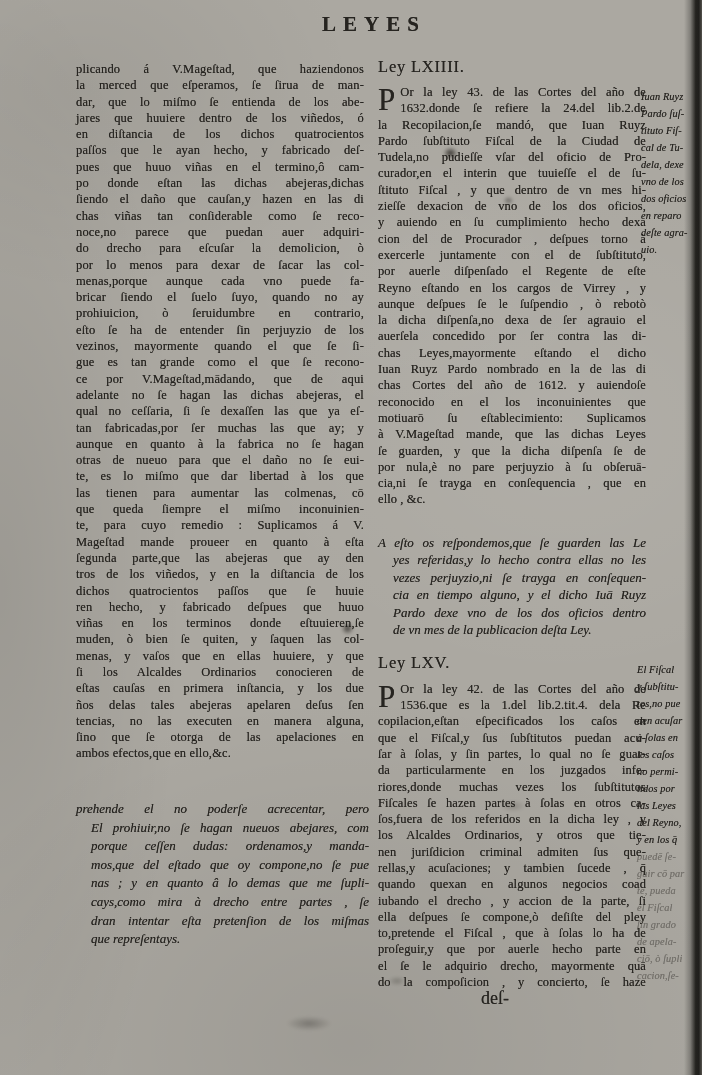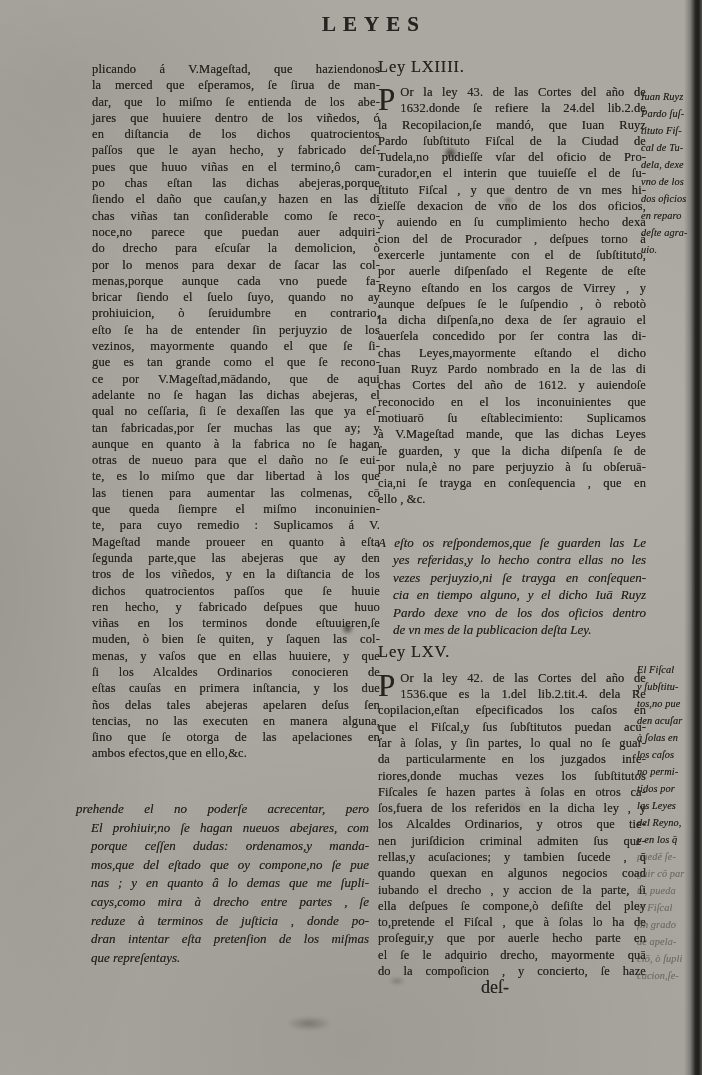--- a/index.html
+++ b/index.html
@@ -19,27 +19,27 @@
   .page-edge {
     position:absolute; top:0; right:0; width:18px; height:100%; z-index:5;
     background:linear-gradient(to right, rgba(30,30,28,0) 0%, rgba(30,30,28,0.30) 35%, #24231f 65%, #201f1c 82%, #55534e 100%);
     text-shadow:none;
   }
   .header {
     position:absolute; top:12px; left:0; width:100%;
     text-align:center; transform:translateX(23px);
     font-size:21px; font-weight:bold; letter-spacing:7px;
   }
-  .col-left-body  { position:absolute; left:92px;  top:61px;  width:288px; font-size:12.5px; line-height:16.3px; letter-spacing:0.15px; }
+  .col-left-body  { position:absolute; left:76px;  top:61px;  width:288px; font-size:12.5px; line-height:16.3px; letter-spacing:0.15px; }
   .col-left-resp  { position:absolute; left:76px;  top:800px; width:293px; font-style:italic; font-size:13px; line-height:18.6px; }
   .col-right      { position:absolute; left:378px; top:57px;  width:268px; }
   .law-heading    { text-align:left; font-size:16.5px; letter-spacing:0.8px; margin-bottom:7px; }
   .law-body       { font-size:12.5px; line-height:16.3px; letter-spacing:0.1px; }
   .resp           { font-style:italic; font-size:13px; line-height:17.5px; margin-top:26px; }
-  .heading2       { margin-top:3px; margin-bottom:8px; }
+  .heading2       { margin-top:14px; margin-bottom:8px; }
   .justified .ln  { text-align:justify; text-align-last:justify; }
   .endpara .ln:last-child { text-align-last:left; }
   .hang .ln       { padding-left:15px; }
   .hang .ln:first-child { padding-left:0; }
   .initial {
     float:left; font-size:31px; line-height:30px; padding:1px 5px 0 0; font-weight:normal;
   }
   .catchword { text-align:center; padding-right:34px; font-size:18px; line-height:16.3px; }
   .note {
     position:absolute; width:58px; font-style:italic;
@@ -68,21 +68,21 @@
   <div class="header">LEYES</div>
 
   <div class="col-left-body justified endpara">
       <div class="ln">plicando á V.Mageſtad, que haziendonos</div>
       <div class="ln">la merced que eſperamos, ſe ſirua de man-</div>
       <div class="ln">dar, que lo miſmo ſe entienda de los abe-</div>
       <div class="ln">jares que huuiere dentro de los viñedos, ó</div>
       <div class="ln">en diſtancia de los dichos quatrocientos</div>
       <div class="ln">paſſos que le ayan hecho, y fabricado deſ-</div>
       <div class="ln">pues que huuo viñas en el termino,ô cam-</div>
-      <div class="ln">po chas eſtan las dichas abejeras,porque</div>
+      <div class="ln">po donde eſtan las dichas abejeras,dichas</div>
       <div class="ln">ſiendo el daño que cauſan,y hazen en las di</div>
       <div class="ln">chas viñas tan conſiderable como ſe reco-</div>
       <div class="ln">noce,no parece que puedan auer adquiri-</div>
       <div class="ln">do drecho para eſcuſar la demolicion, ò</div>
       <div class="ln">por lo menos para dexar de ſacar las col-</div>
       <div class="ln">menas,porque aunque cada vno puede fa-</div>
       <div class="ln">bricar ſiendo el ſuelo ſuyo, quando no ay</div>
       <div class="ln">prohiuicion, ò ſeruidumbre en contrario,</div>
       <div class="ln">eſto ſe ha de entender ſin perjuyzio de los</div>
       <div class="ln">vezinos, mayormente quando el que ſe ſi-</div>
@@ -113,21 +113,20 @@
       <div class="ln">ambos efectos,que en ello,&amp;c.</div>
     </div>
 
   <div class="col-left-resp justified endpara hang">
       <div class="ln">prehende el no poderſe acrecentar, pero</div>
       <div class="ln">El prohiuir,no ſe hagan nueuos abejares, com</div>
       <div class="ln">porque ceſſen dudas: ordenamos,y manda-</div>
       <div class="ln">mos,que del eſtado que oy compone,no ſe pue</div>
       <div class="ln">nas ; y en quanto â lo demas que me ſupli-</div>
       <div class="ln">cays,como mira à drecho entre partes , ſe</div>
-      <div class="ln">reduze à terminos de juſticia , donde po-</div>
       <div class="ln">dran intentar eſta pretenſion de los miſmas</div>
       <div class="ln">que repreſentays.</div>
     </div>
 
   <div class="col-right">
     <div class="law-heading">Ley LXIIII.</div>
     <div class="law-body justified endpara">
       <span class="initial">P</span>
       <span><div class="ln">Or la ley 43. de las Cortes del año de</div><div class="ln">1632.donde ſe refiere la 24.del lib.2.de</div><div class="ln">la Recopilacion,ſe mandó, que Iuan Ruyz</div><div class="ln">Pardo ſubſtituto Fiſcal de la Ciudad de</div><div class="ln">Tudela,no pudieſſe vſar del oficio de Pro-</div><div class="ln">curador,en el interin que tuuieſſe el de ſu-</div><div class="ln">ſtituto Fiſcal , y que dentro de vn mes hi-</div><div class="ln">zieſſe dexacion de vno de los dos oficios,</div><div class="ln">y auiendo en ſu cumplimiento hecho dexa</div><div class="ln">cion del de Procurador , deſpues torno à</div><div class="ln">exercerle juntamente con el de ſubſtituto,</div><div class="ln">por auerle diſpenſado el Regente de eſte</div><div class="ln">Reyno eſtando en los cargos de Virrey , y</div><div class="ln">aunque deſpues ſe le ſuſpendio , ò rebotò</div><div class="ln">la dicha diſpenſa,no dexa de ſer agrauio el</div><div class="ln">auerſela concedido por ſer contra las di-</div><div class="ln">chas Leyes,mayormente eſtando el dicho</div><div class="ln">Iuan Ruyz Pardo nombrado en la de las di</div><div class="ln">chas Cortes del año de 1612. y auiendoſe</div><div class="ln">reconocido en el los inconuinientes que</div><div class="ln">motiuarō ſu eſtablecimiento: Suplicamos</div><div class="ln">à V.Mageſtad mande, que las dichas Leyes</div><div class="ln">ſe guarden, y que la dicha diſpenſa ſe de</div><div class="ln">por nula,è no pare perjuyzio à ſu obſeruā-</div><div class="ln">cia,ni ſe trayga en conſequencia , que en</div><div class="ln">ello , &amp;c.</div></span>
     </div>

